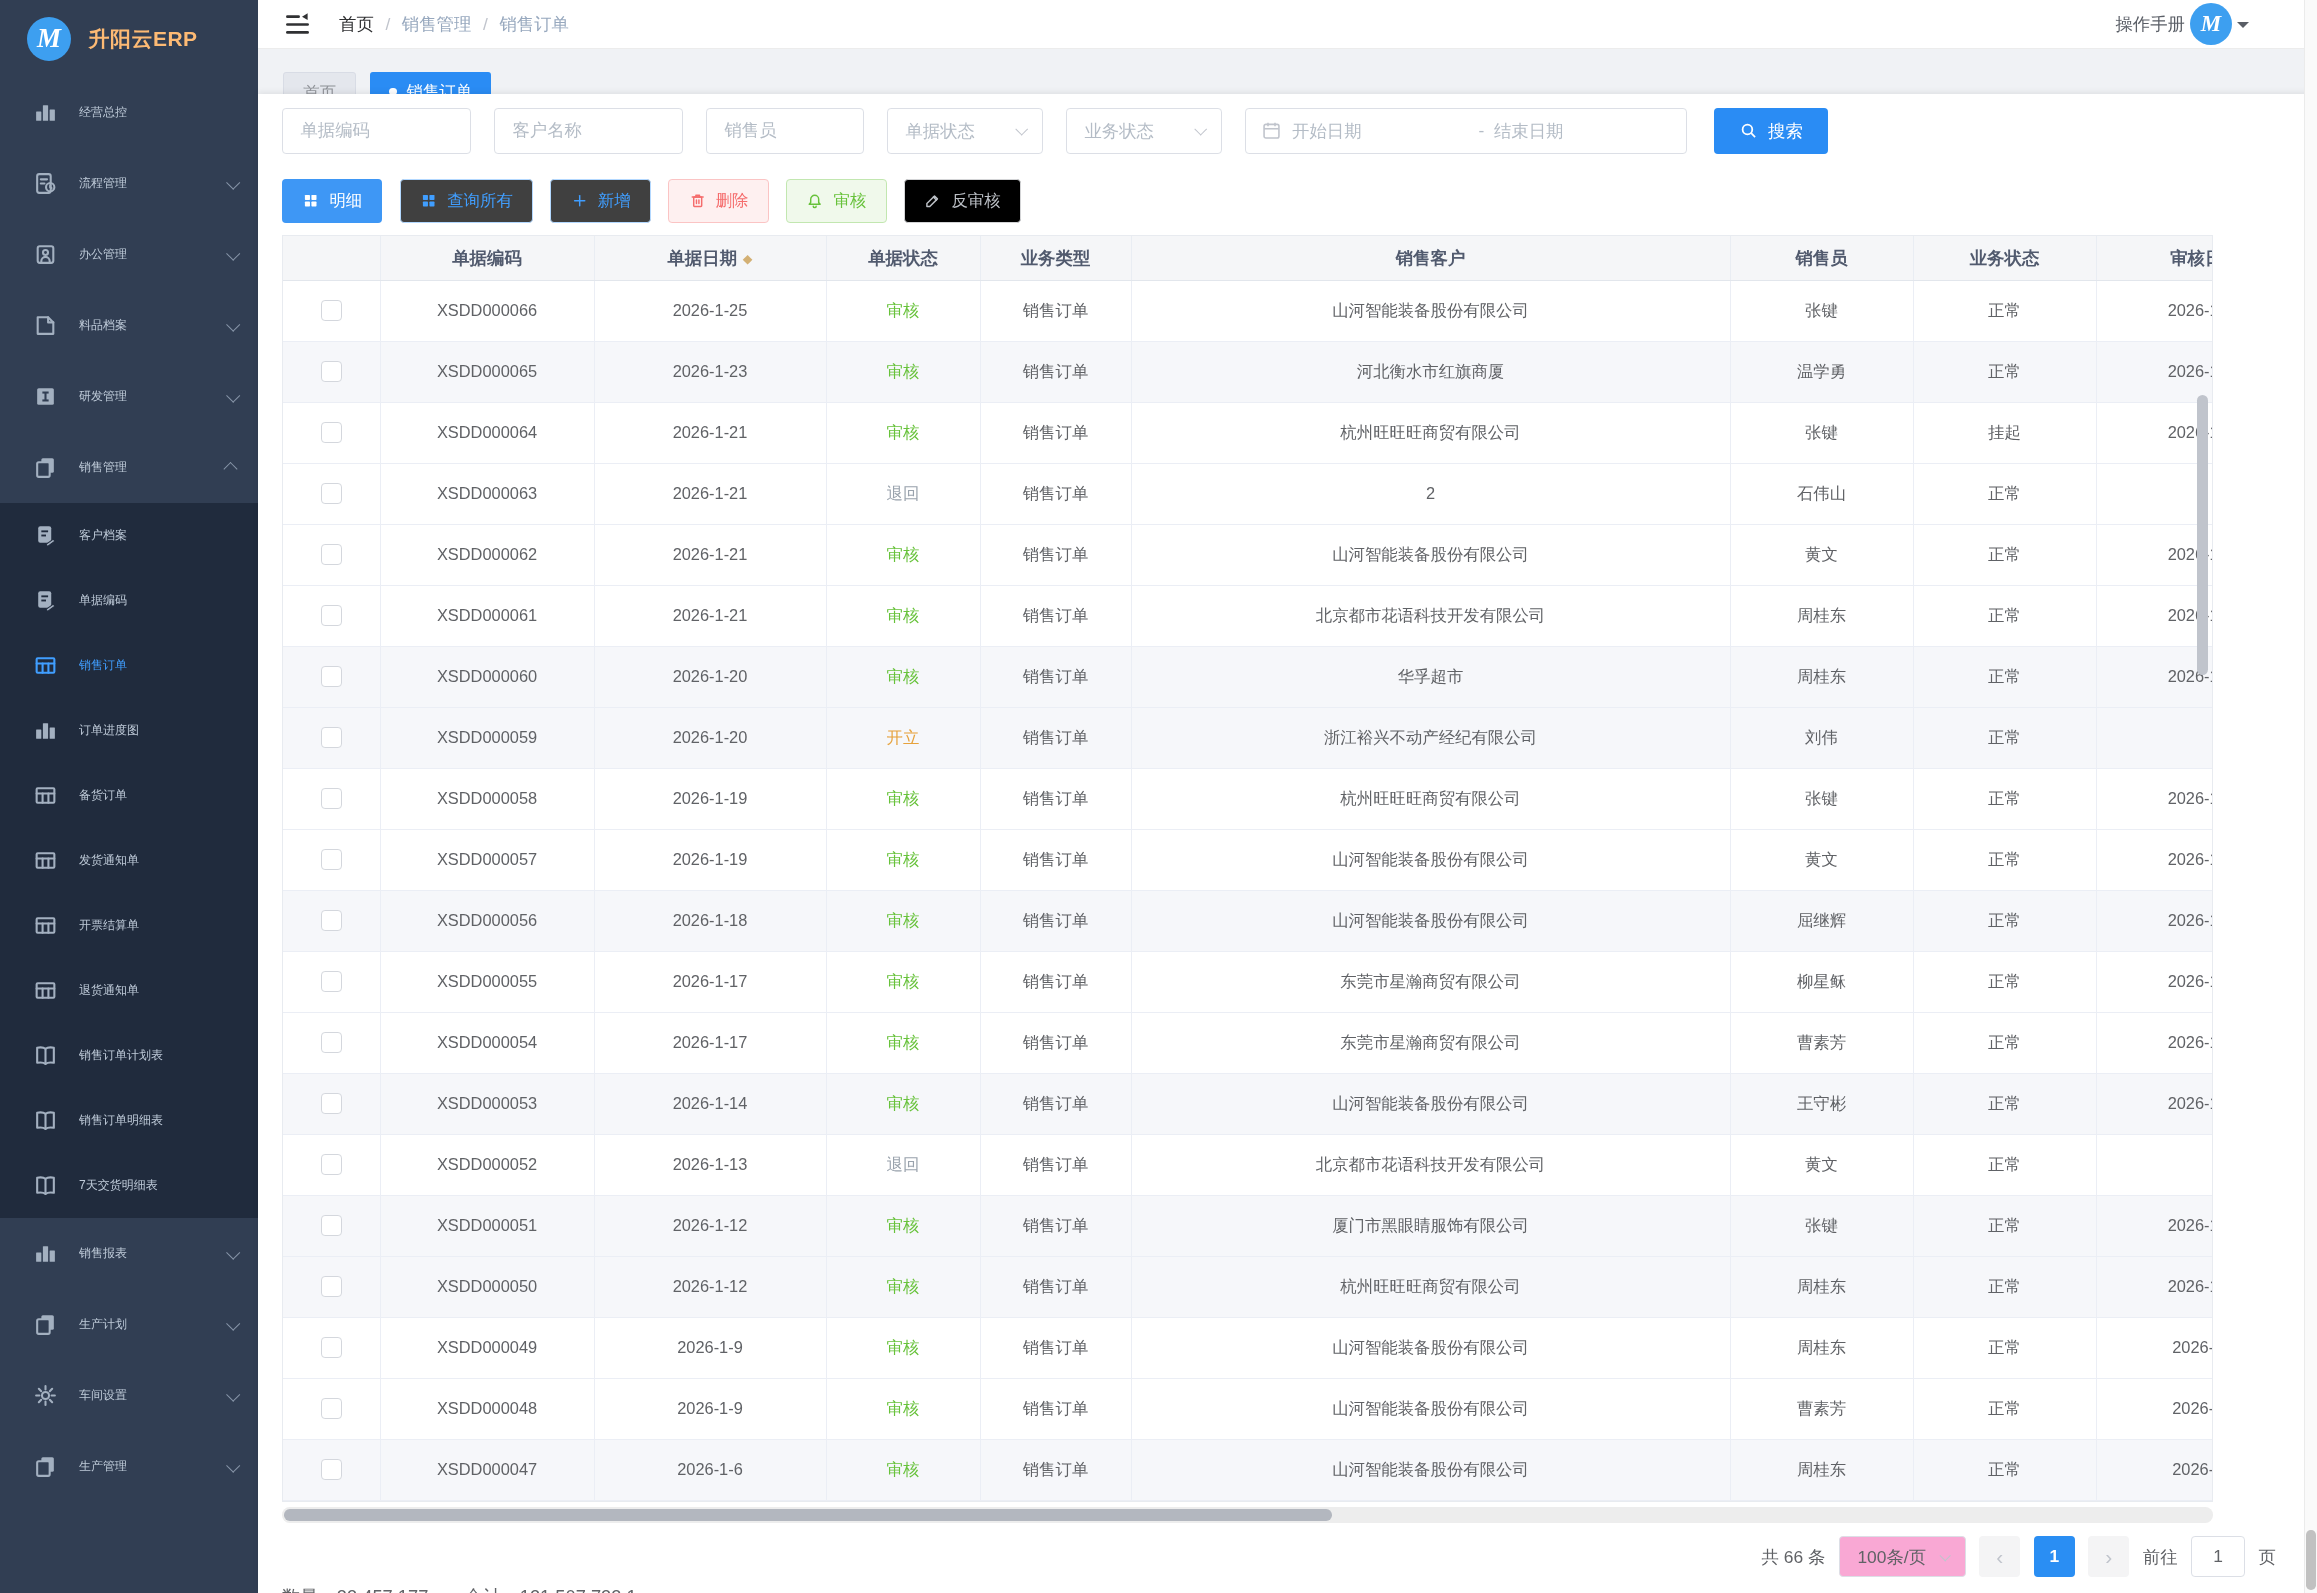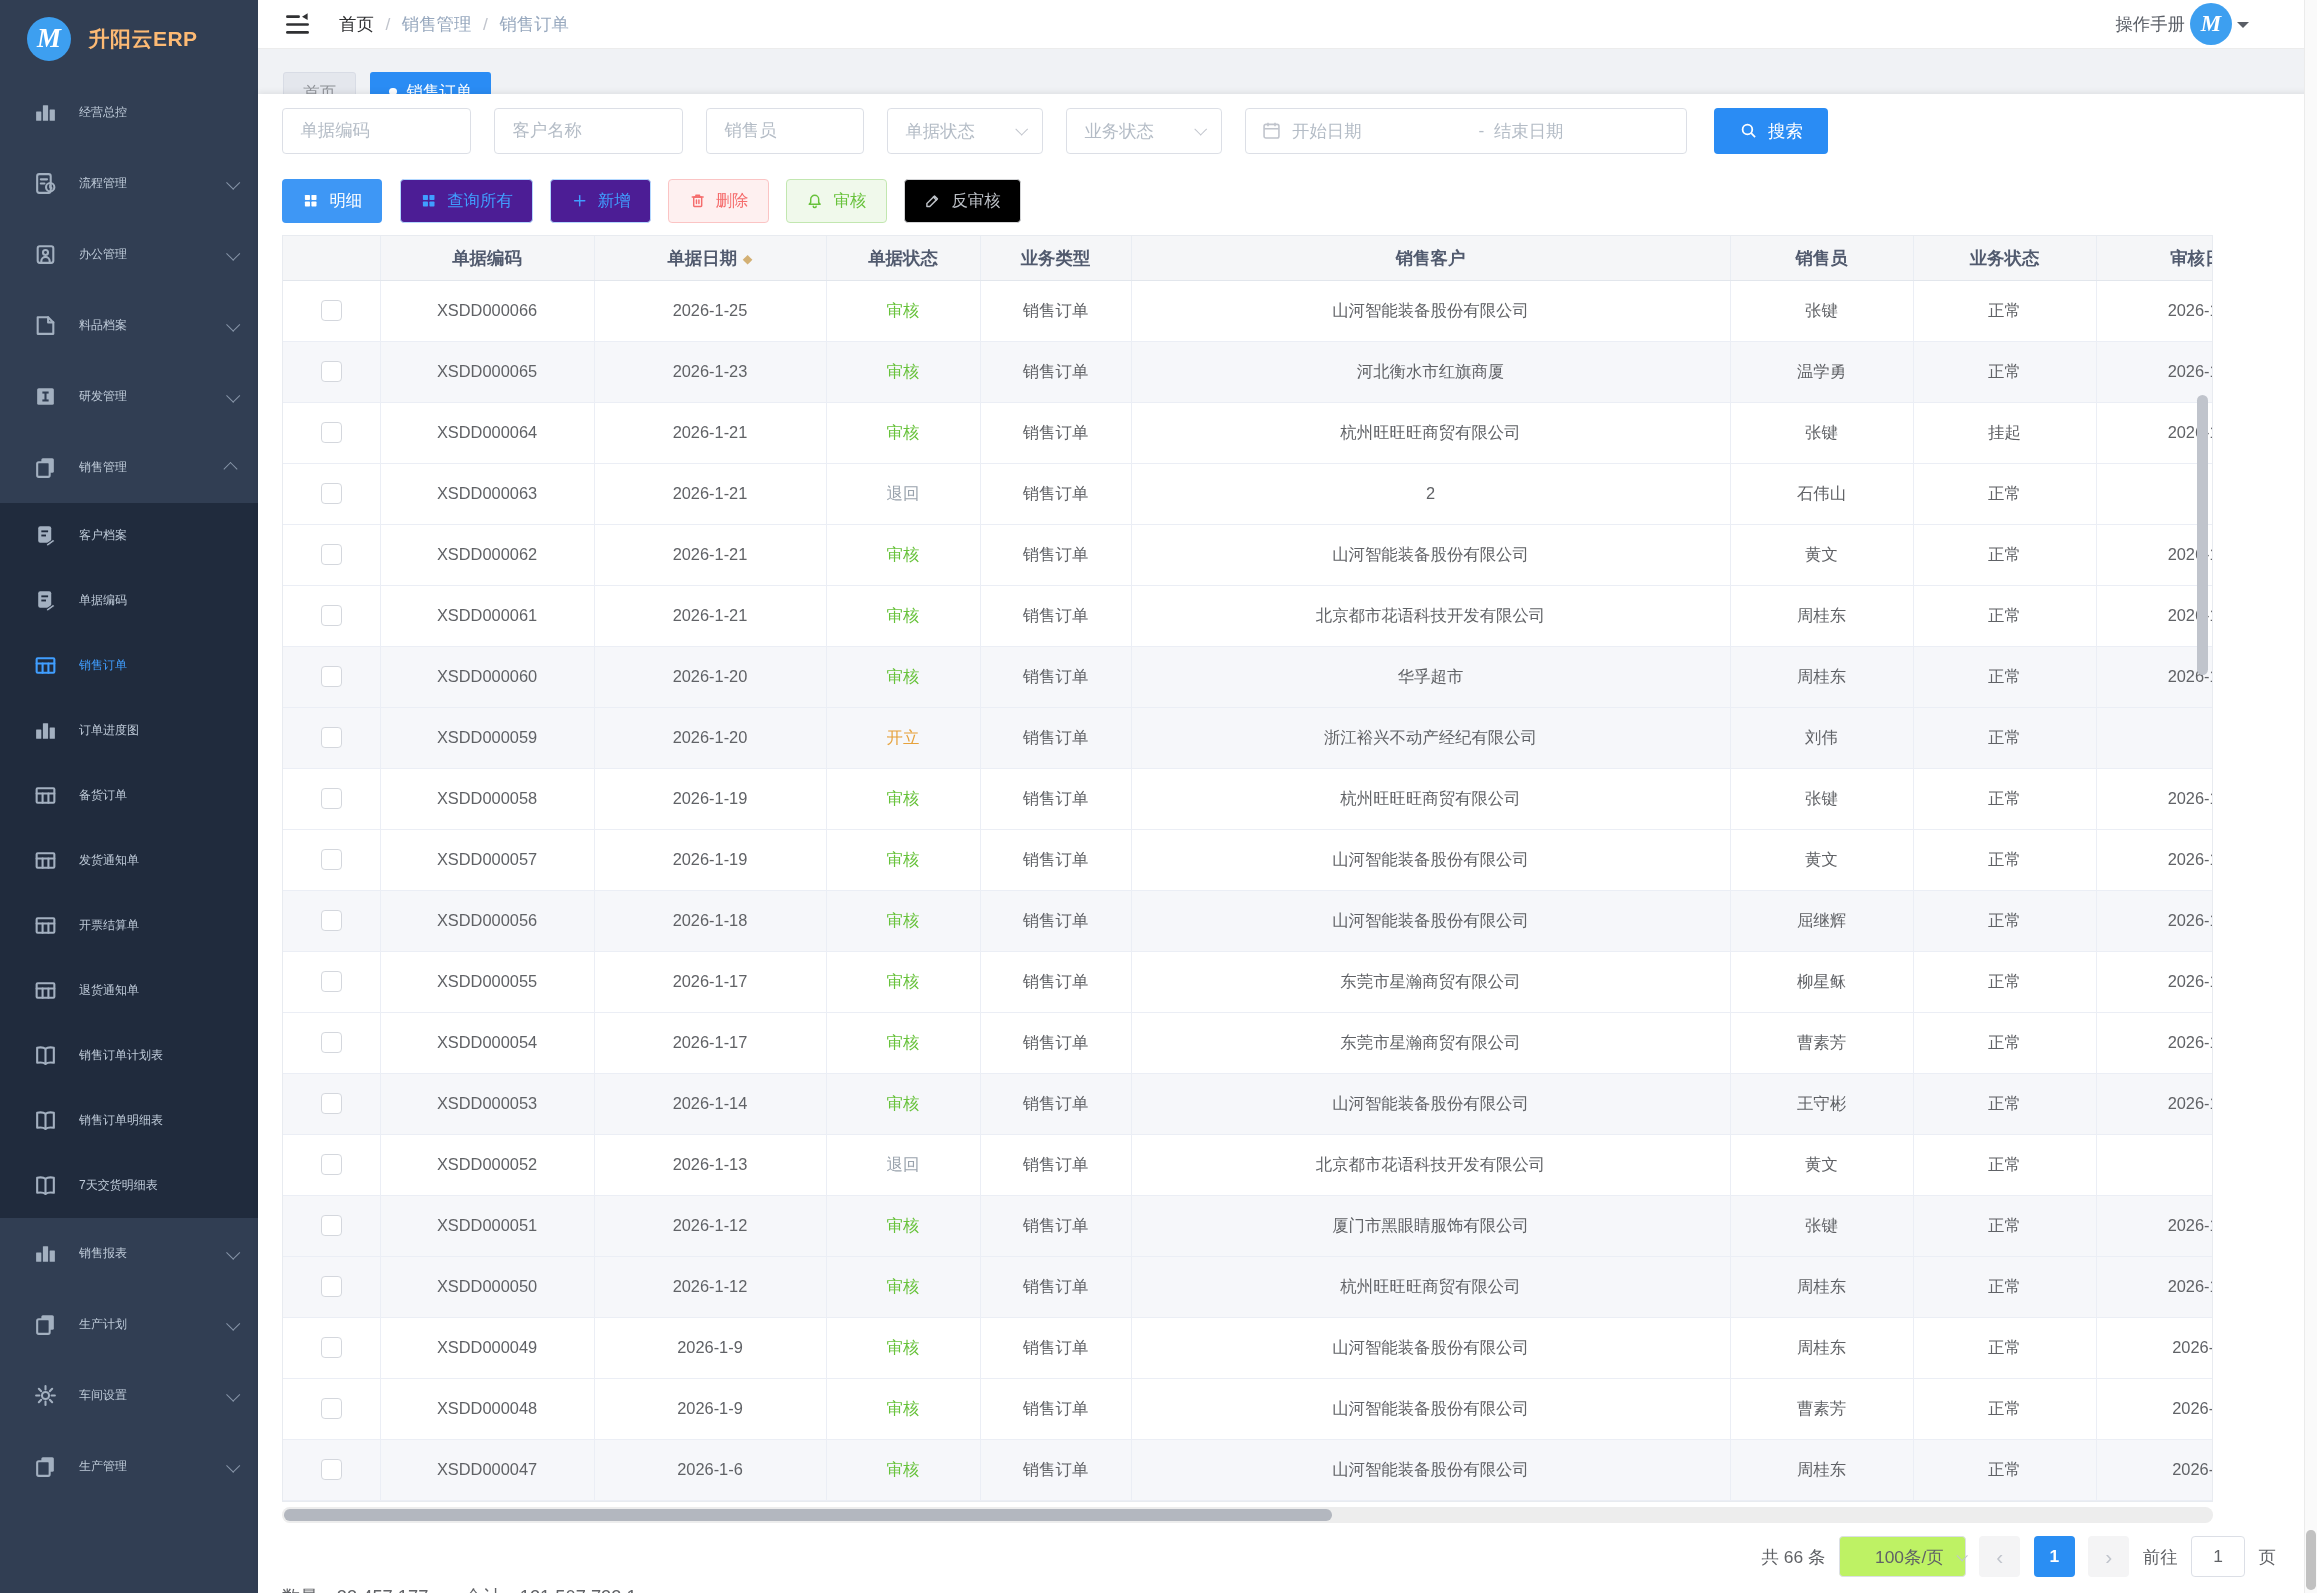--- a/index.html
+++ b/index.html
@@ -64,21 +64,21 @@
 .search-btn{width:114px;height:46px;background:#2a8cf4;border:none;color:#fff;border-radius:3.9px;
   display:flex;align-items:center;justify-content:center;gap:9.7px;font-size:17.4px;cursor:pointer;margin-left:3.9px}
 .search-btn svg{width:19.3px;height:19.3px}
 
 .toolbar{display:flex;gap:17.4px;margin-top:25px}
 .tbtn{height:44px;padding:0 19.3px;border-radius:3.9px;font-size:16.4px;display:flex;align-items:center;
   gap:9.7px;border:1px solid transparent;cursor:pointer;background:#fff}
 .tbtn .bic{width:17.4px;height:17.4px}
 .tbtn .bic svg{width:100%;height:100%;display:block}
 .tbtn.primary{background:#3e97f5;color:#fff}
-.tbtn.blue-light{background:#4c1d95;border-color:#b3d8ff;color:#409eff}
+.tbtn.blue-light{background:#404040;border-color:#b3d8ff;color:#409eff}
 .tbtn.red-light{background:#fef0f0;border-color:#fbc4c4;color:#f56c6c}
 .tbtn.green-light{background:#f0f9eb;border-color:#c2e7b0;color:#67c23a}
 .tbtn.gray-light{background:#000000;border-color:#d3d4d6;color:#bcc0c6}
 
 .table-wrap{position:relative;width:1931px;margin-top:12.6px;overflow:hidden;
   border:1px solid #e8ebf0}
 table{table-layout:fixed;width:2031px;border-collapse:collapse;font-size:16.4px;color:#606266}
 th{height:44px;background:#f5f6f8;font-weight:bold;color:#515a6e;font-size:17.4px;
   border-right:1px solid #e9edf3;border-bottom:1px solid #e2e6ec;text-align:center}
 td{height:61px;text-align:center;border-right:1px solid #ebeef5;border-bottom:1px solid #ebeef5;
@@ -90,21 +90,21 @@
 .sort-diamond{color:#d3b074;font-size:12.6px;margin-left:5.8px;vertical-align:1px}
 .vthumb{position:absolute;right:3.9px;top:159px;width:11.6px;height:280px;background:#c0c4cc;
   border-radius:5.8px;cursor:pointer}
 .hbar{width:1931px;height:15.4px;background:#ededed;border-radius:7.7px;margin-top:5.8px;position:relative}
 .hthumb{position:absolute;left:1.9px;top:1.9px;height:11.6px;width:1048px;background:#b3b7bf;
   border-radius:5.8px;cursor:pointer}
 
 .pager{display:flex;align-items:center;justify-content:flex-end;gap:13.5px;
   margin:13.5px 41px 0 0;font-size:17.4px;color:#606266}
 .psize{width:127px;height:41px;border:1px solid #dcdfe6;border-radius:3.9px;display:flex;
-  align-items:center;justify-content:flex-end;gap:13.5px;color:#606266;cursor:pointer;background:#bef264}
+  align-items:center;justify-content:center;gap:13.5px;color:#606266;cursor:pointer;background:#f9a8d4}
 .psize .chev-s{width:7.7px;height:7.7px;border:solid #c0c4cc;border-width:0 1.9px 1.9px 0;
   transform:rotate(45deg) translateY(-1.9px)}
 .pbtn{width:41px;height:41px;background:#f4f4f5;border:none;border-radius:3.9px;display:flex;
   align-items:center;justify-content:center;color:#c0c4cc;font-size:21px;cursor:pointer}
 .pcur{width:41px;height:41px;background:#2a8ef3;color:#fff;border-radius:3.9px;display:flex;
   align-items:center;justify-content:center;font-weight:bold;cursor:pointer}
 .goto-input{width:54px;height:41px;border:1px solid #dcdfe6;border-radius:3.9px;text-align:center;
   font-size:17.4px;color:#606266;outline:none}
 .summary{position:absolute;bottom:0;left:24px;height:8.7px;overflow:hidden;font-size:18.3px;color:#606266;
   white-space:nowrap}

